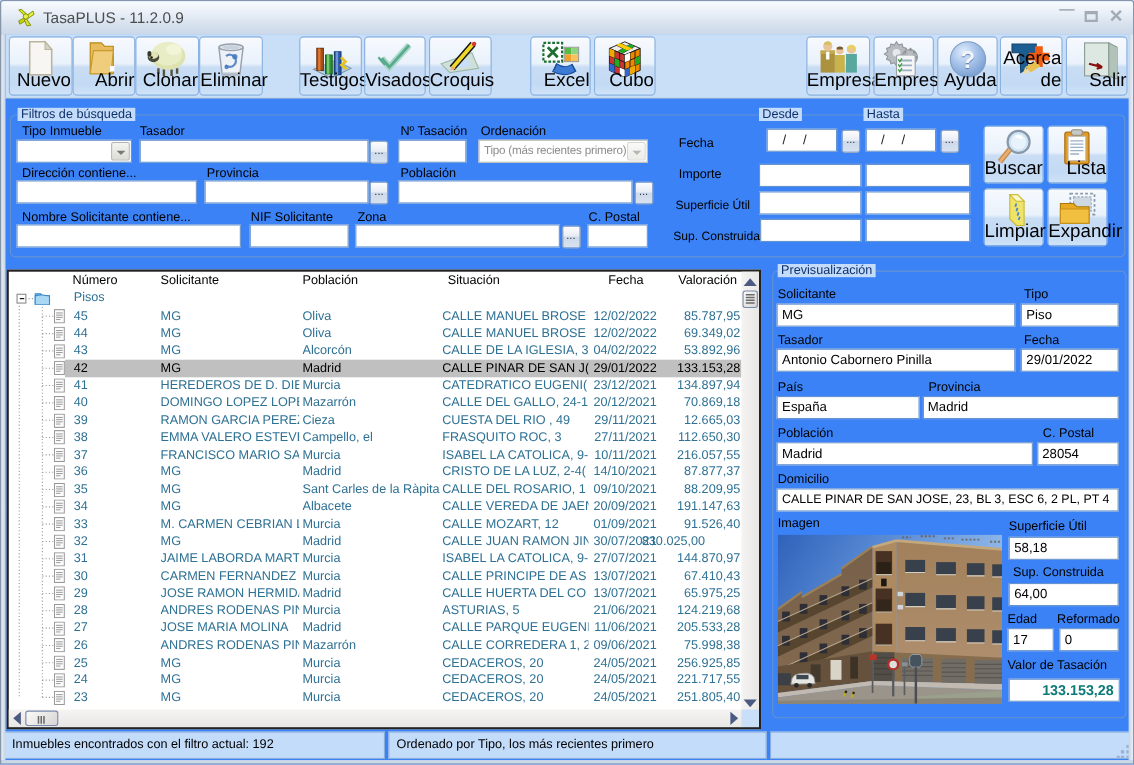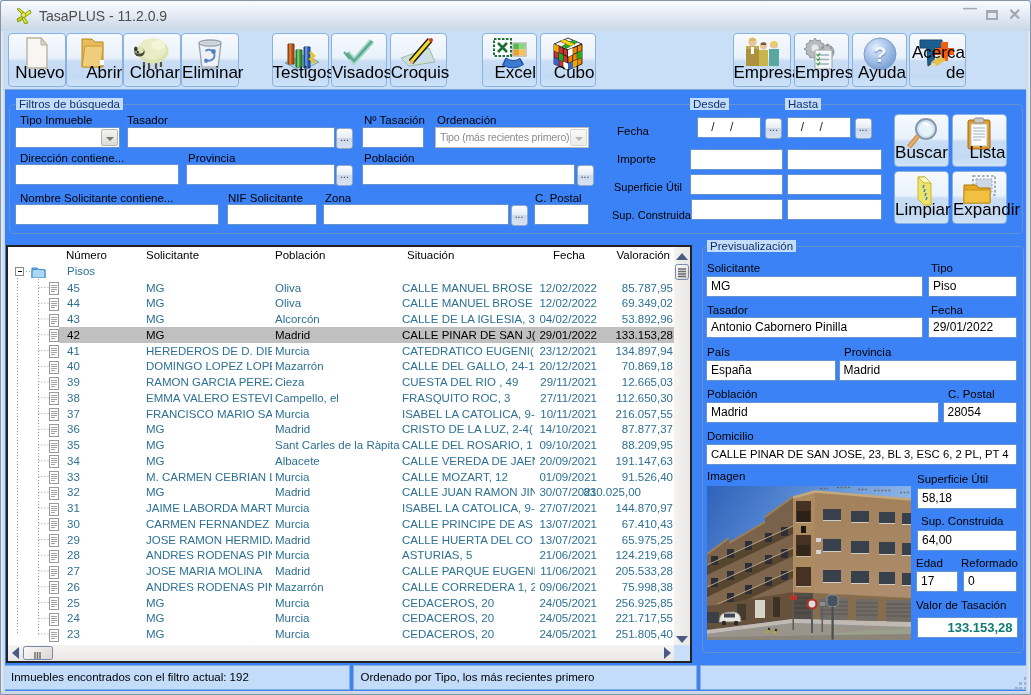--- a/index.html
+++ b/index.html
@@ -206,20 +206,28 @@
         <div class="lb">Ayuda</div>
       </div>
 <div class="tb" style="left:904.4px;width:56.5px">
         <div class="ic"><svg width="40" height="36" viewBox="0 0 40 36">
             <path d="M2 4 h22 v8 h-7 l-1 14 -6 4 -1-18 h-7 z" fill="#1d5e92" stroke="#12446c"></path>
             <path d="M17 12 h6 v-6 h7 v6 h6 v7 h-6 v6 h-7 v-6 h-6 z" fill="#f25c10"></path>
             <path d="M14 25 l9 -5 5 4 -9 6 z" fill="#e8c050"></path>
             <path d="M14 25 l-2 6 5 -1 z" fill="#f0d898"></path>
           </svg></div>
         <div class="lb">Acerca de</div>
+      </div>
+<div class="tb" style="left:963.7px;width:56.5px">
+        <div class="ic"><svg width="38" height="36" viewBox="0 0 38 36">
+            <rect x="8" y="3" width="22" height="30" fill="#dde8e2" stroke="#8a9a92"></rect>
+            <path d="M30 3 L38 7 V36 L30 33 Z" fill="#b2c4ba" stroke="#8a9a92"></path>
+            <path d="M12 22 l12 3 M24 25 l-5 -3 M24 25 l-5 1.5" stroke="#8a1010" stroke-width="2" fill="none"></path>
+          </svg></div>
+        <div class="lb">Salir</div>
       </div>
 </div>
 <div class="fs" style="left:8px;top:103px;width:1014px;height:130px"></div>
 <div class="leg" style="left:15px;top:97px">Filtros de búsqueda</div>
 <div class="leg" style="left:689px;top:97px">Desde</div>
 <div class="leg" style="left:784px;top:97px">Hasta</div>
 <div class="lbl" style="left:19px;top:113px">Tipo Inmueble</div>
 <div class="inp" style="left:14px;top:126px;width:105px">
       <div class="combo-a"></div>
     </div>

